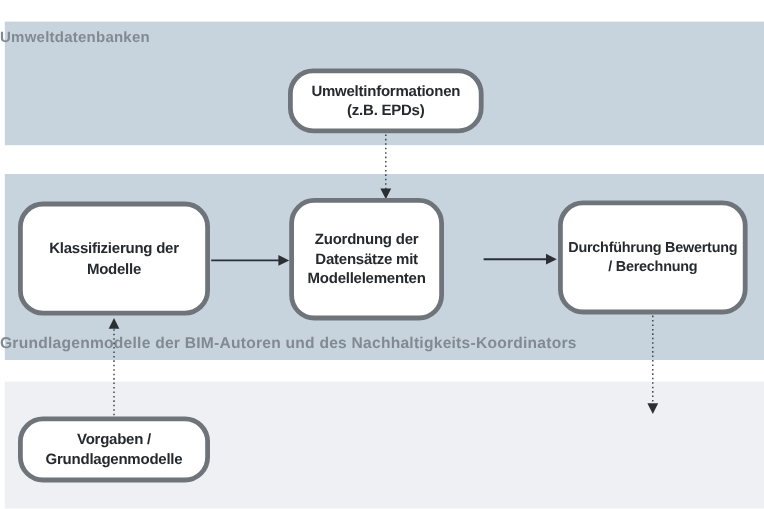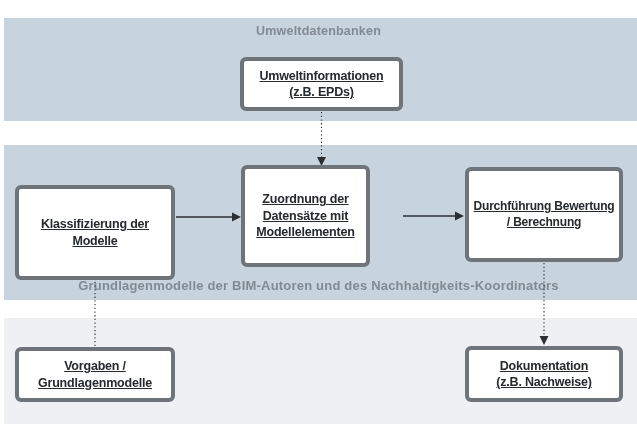--- a/index.html
+++ b/index.html
@@ -19,51 +19,50 @@
   .band-blue { background: var(--band_blue, #c8d4dd); }
   .band-gray { background: var(--band_gray, #eef0f3); }
   #band-umweltdatenbanken { top: 18px; height: 103px; }
   #band-software { top: 145px; height: 155px; }
   #band-cde { top: 318px; height: 106px; }
 
   .band-label {
     position: absolute;
     left: 0;
     width: 100%;
-    text-align: center;
+    text-align: left;
     font-weight: bold;
     color: var(--band_label, #818a93);
     letter-spacing: 0.2px;
   }
   #label-umweltdatenbanken { top: 24px; font-size: 12.5px; }
   #label-software { top: 278px; font-size: 13px; }
   #label-cde { top: 422px; font-size: 15px; padding-left: 28px; }
 
   .node {
     position: absolute;
     box-sizing: border-box;
     background: #ffffff;
     border: 4px solid var(--box_border, #6e747a);
-    border-radius: 6px;
+    border-radius: 21px;
     display: flex;
     align-items: center;
     justify-content: center;
     text-align: center;
     color: var(--box_text, #26292d);
     font-weight: bold;
     font-size: 12.5px;
     line-height: 1.32;
     letter-spacing: -0.2px;
     padding: 2px;
-    text-decoration: underline;
   }
   .node .node-label { white-space: pre-line; }
 
   #box-umweltinformationen { left: 240px; top: 57px;  width: 163px; height: 54px; }
-  #box-klassifizierung     { left: 15px;  top: 168px; width: 160px; height: 95px; margin-top: 17px; }
+  #box-klassifizierung     { left: 15px;  top: 168px; width: 160px; height: 95px; }
   #box-zuordnung           { left: 241px; top: 165px; width: 129px; height: 102px; }
   #box-durchfuehrung       { left: 465px; top: 167px; width: 158px; height: 95px; font-size: 12px; }
   #box-vorgaben            { left: 15px;  top: 347px; width: 160px; height: 55px; }
   #box-dokumentation       { left: 465px; top: 346px; width: 158px; height: 56px; }
 
   svg.arrows {
     position: absolute;
     left: 0; top: 0;
     width: 637px; height: 424px;
     pointer-events: none;
@@ -127,18 +126,14 @@
 Modellelementen</span>
   </div>
   <div class="node" id="box-vorgaben">
     <span class="node-label">Vorgaben /
 Grundlagenmodelle</span>
   </div>
   <div class="node" id="box-durchfuehrung">
     <span class="node-label">Durchführung Bewertung
 / Berechnung</span>
   </div>
-  <div class="node" id="box-dokumentation">
-    <span class="node-label">Dokumentation
-(z.B. Nachweise)</span>
-  </div>
 
 </div>
 
 </body></html>

